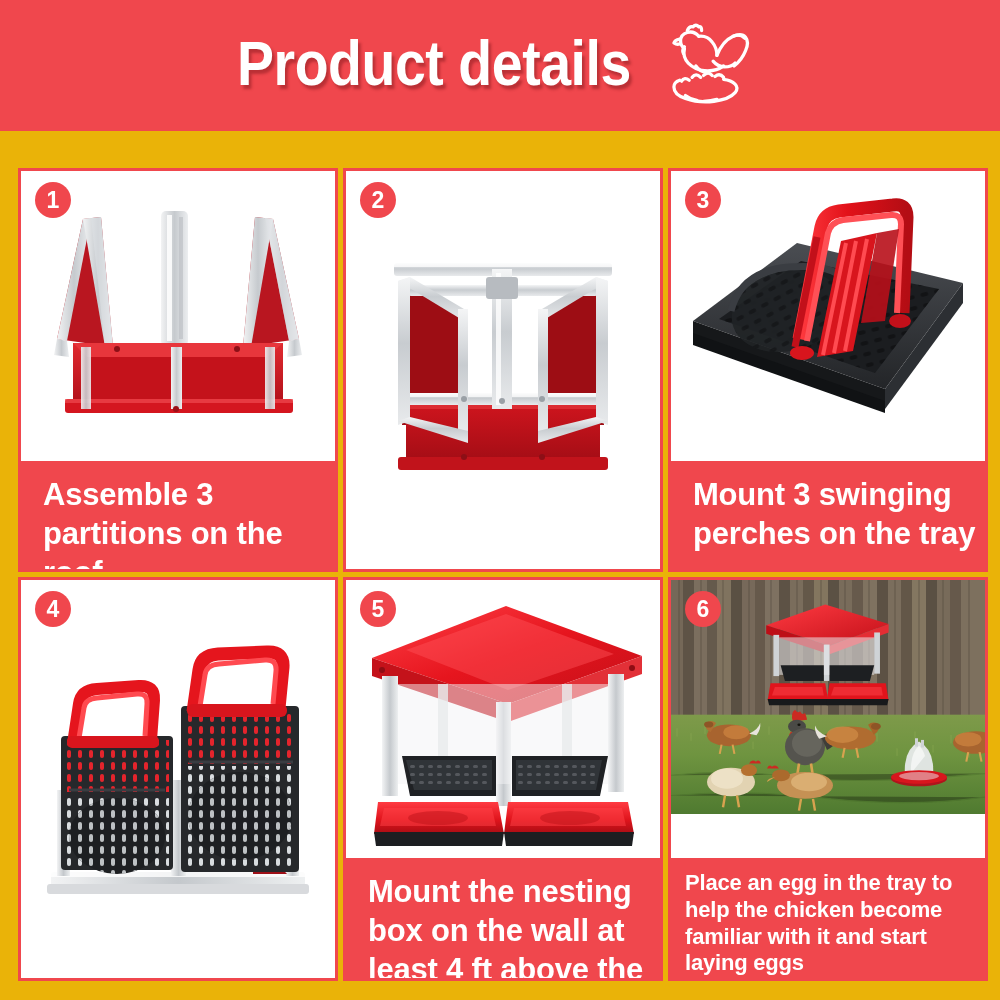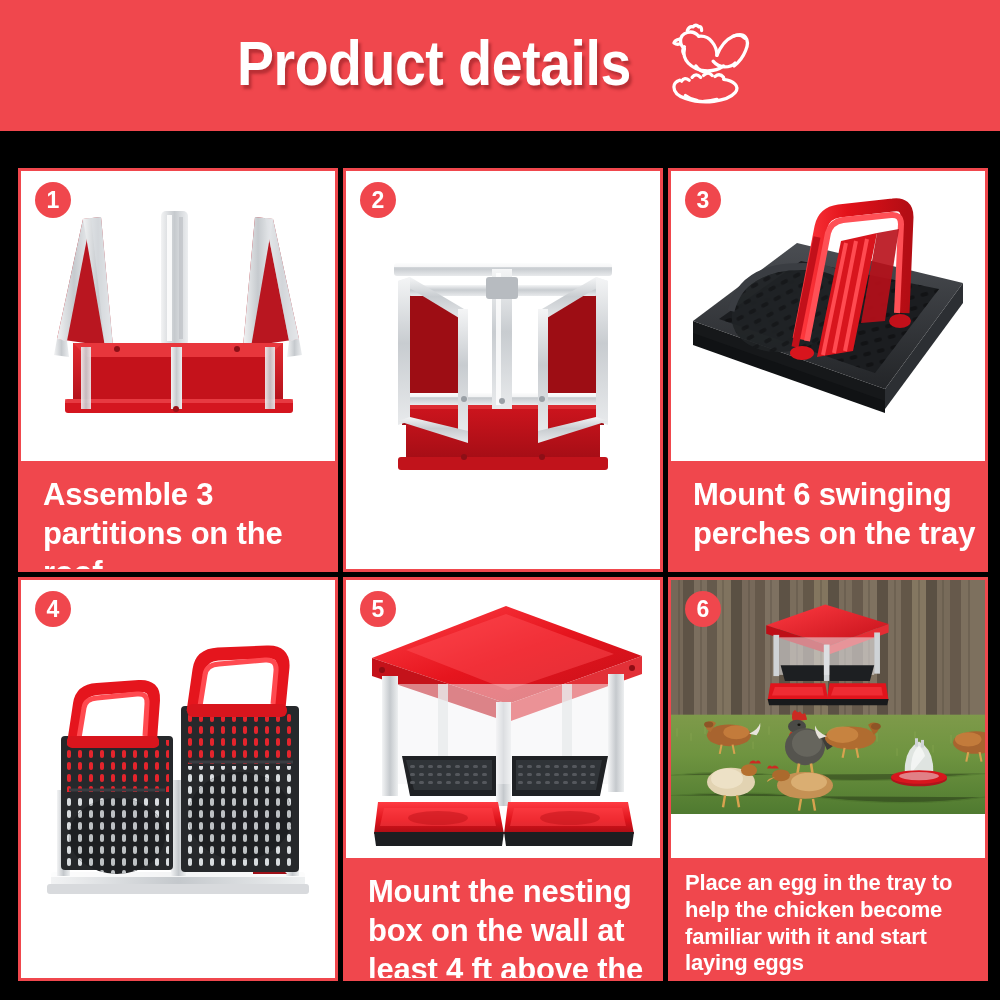--- a/index.html
+++ b/index.html
@@ -2,21 +2,21 @@
 <html><head>
 <meta charset="utf-8">
 <style>
   html,body{margin:0;padding:0;}
   body{
     width:1000px;height:1000px;
     background:#ffffff;
     font-family:"Liberation Sans", sans-serif;
     overflow:hidden;
   }
-  .page{position:relative;width:1000px;height:1000px;background:#000000;}
+  .page{position:relative;width:1000px;height:1000px;background:#eab308;}
 
   
   .header{
     position:absolute;left:0;top:0;width:1000px;height:131px;
     background:#f0474d;
     display:flex;align-items:center;justify-content:center;
   }
   .header-inner{display:flex;align-items:center;gap:18px;transform:translateY(-2px);}
   .header-title{
     font-family:"Liberation Sans", sans-serif;
@@ -250,21 +250,21 @@
             <path d="M163 182 L185 70" stroke="#ff4b51" stroke-width="4" fill="none"></path>
             <path d="M174 180 L196 68" stroke="#ff4b51" stroke-width="4" fill="none"></path>
             <path d="M206 62 L228 58 L214 150 L190 152 Z" fill="#b8101a" opacity="0.9"></path>
             <ellipse cx="131" cy="182" rx="12" ry="7" fill="#d8151d"></ellipse>
             <ellipse cx="229" cy="150" rx="11" ry="7" fill="#c2101a"></ellipse>
           </g>
 
           <polygon points="22,162 214,230 214,242 22,174" fill="#101214"></polygon>
         </svg>
       </div>
-      <div class="caption">Mount 6 swinging perches on the tray</div>
+      <div class="caption">Mount 3 swinging perches on the tray</div>
     </div>
 
     <div class="panel r2">
       <div class="badge">4</div>
       <div class="art">
         <svg viewBox="0 0 314 278" preserveAspectRatio="xMidYMid meet">
           <defs>
             <linearGradient id="sil4" x1="0" y1="0" x2="1" y2="0">
               <stop offset="0" stop-color="#f2f3f4"></stop>
                 <stop offset="0.5" stop-color="#c4c8cc"></stop>

